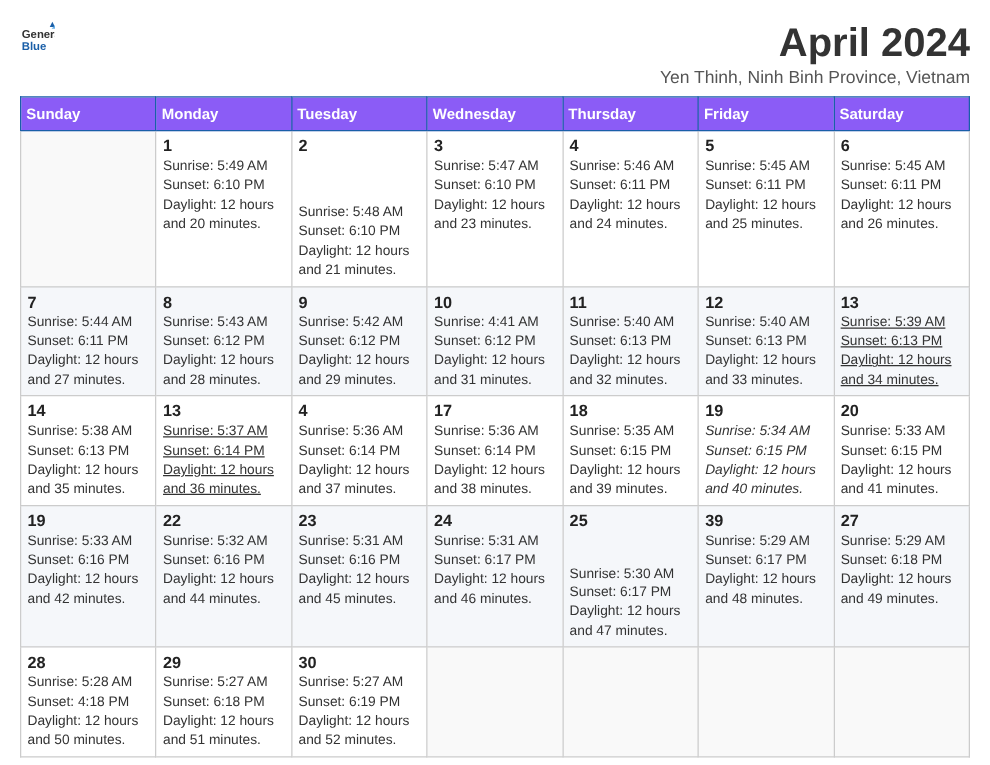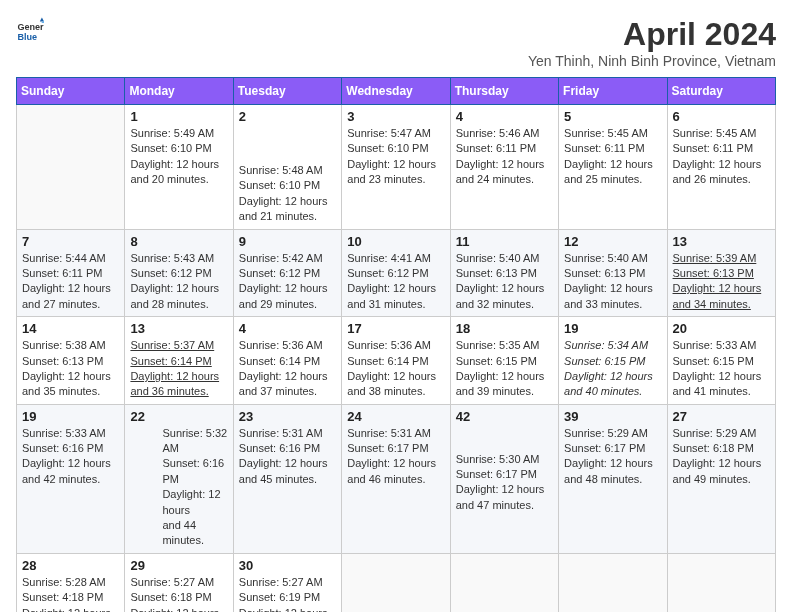--- a/index.html
+++ b/index.html
@@ -261,41 +261,41 @@
       <tr>
         <td>
           <span class="day-num">19</span>
           <div class="day-info" style="white-space: pre-line;">Sunrise: 5:33 AM
 Sunset: 6:16 PM
 Daylight: 12 hours
 and 42 minutes.</div>
         </td>
         <td>
           <span class="day-num">22</span>
-          <div class="day-info" style="white-space: pre-line; margin-left: 32px;">Sunrise: 5:32 AM
+          <div class="day-info" style="white-space: pre-line;">Sunrise: 5:32 AM
 Sunset: 6:16 PM
 Daylight: 12 hours
 and 44 minutes.</div>
         </td>
         <td>
           <span class="day-num">23</span>
           <div class="day-info" style="white-space: pre-line;">Sunrise: 5:31 AM
 Sunset: 6:16 PM
 Daylight: 12 hours
 and 45 minutes.</div>
         </td>
         <td>
           <span class="day-num">24</span>
           <div class="day-info" style="white-space: pre-line;">Sunrise: 5:31 AM
 Sunset: 6:17 PM
 Daylight: 12 hours
 and 46 minutes.</div>
         </td>
         <td>
-          <span class="day-num">42</span>
+          <span class="day-num">25</span>
           <div class="day-info" style="white-space: pre-line; margin-top: 28px;">Sunrise: 5:30 AM
 Sunset: 6:17 PM
 Daylight: 12 hours
 and 47 minutes.</div>
         </td>
         <td>
           <span class="day-num">39</span>
           <div class="day-info" style="white-space: pre-line;">Sunrise: 5:29 AM
 Sunset: 6:17 PM
 Daylight: 12 hours

